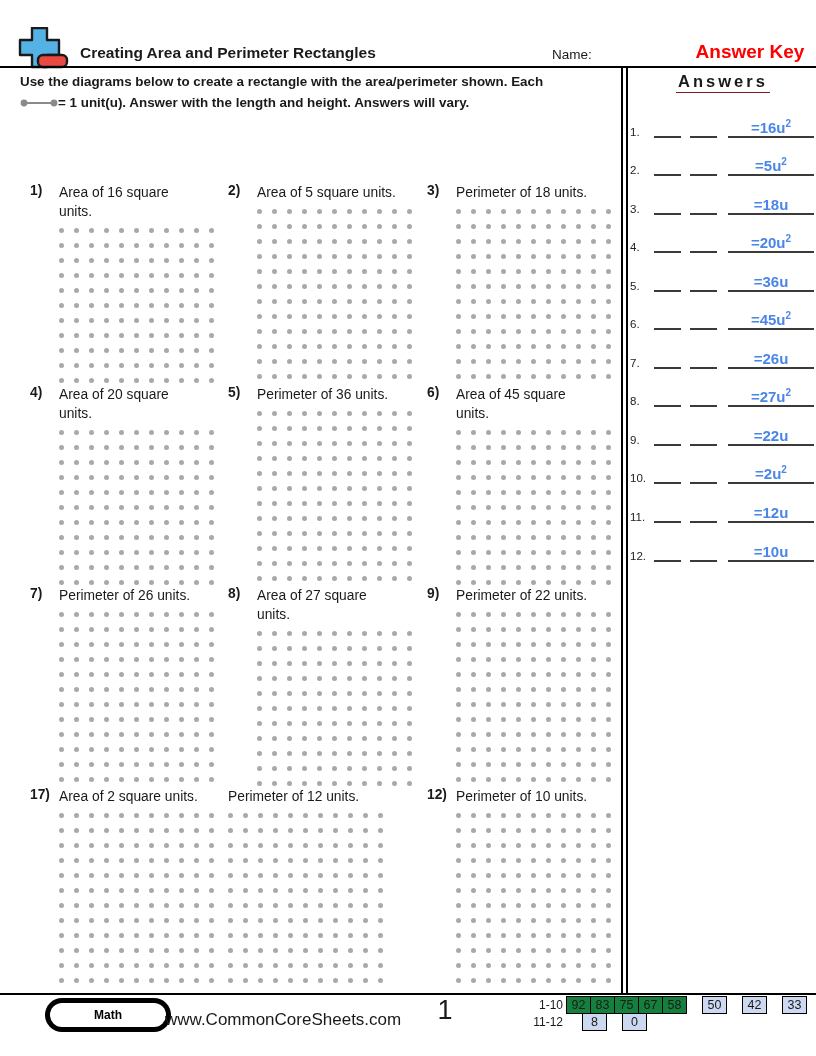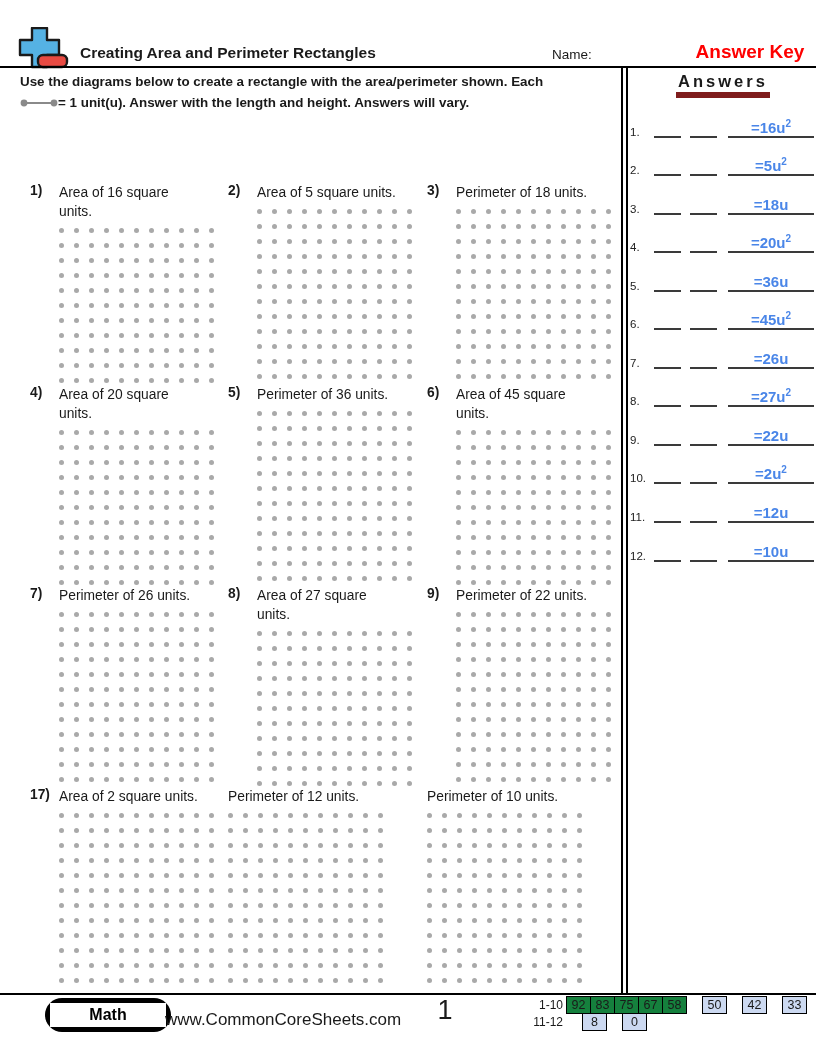--- a/index.html
+++ b/index.html
@@ -23,21 +23,21 @@
   .unit-icon { flex: 0 0 auto; }
 
   
   .v-sep { position: absolute; left: 621px; top: 68px; width: 7px; height: 925px;
            border-left: 2px solid #000; border-right: 2px solid #000; }
 
   
   .answers-panel { position: absolute; left: 630px; top: 72px; width: 186px; }
   .answers-title { display: block; margin: 0 auto; width: max-content;
                    font-size: 16.5px; font-weight: bold; letter-spacing: 3px;
-                   border-bottom: 6px solid #7f1d1d; padding: 0 2px 1px 2px; }
+                   border-bottom: 1px solid #7f1d1d; padding: 0 2px 1px 2px; }
   .answers-list { position: absolute; left: 0; top: 27px; width: 186px; }
   .ans-row { height: 38.55px; display: flex; align-items: flex-end; }
   .ans-num { width: 24px; font-size: 11.5px; padding-bottom: 0px; color: #222; }
   .blank { border-bottom: 2px solid #3a3a3a; height: 4px; }
   .blank.short { width: 27px; margin-right: 9px; }
   .ans-val-box { margin-left: 2px; width: 86px; text-align: center;
                  border-bottom: 2px solid #3a3a3a; padding-bottom: 0px;
                  font-size: 15px; font-weight: bold; color: var(--blue); line-height: 17px; }
   .ans-val-box sup { font-size: 10px; line-height: 0; }
 
@@ -51,23 +51,23 @@
   .prob-text { line-height: 19px; }
   .dot-grid { margin-top: 2px; display: grid; }
   .dot-cell { width: 15px; height: 15px; display: flex; align-items: center; }
   .dot { width: 5px; height: 5px; border-radius: 50%; background: var(--dot); }
 
   
   .footer-rule { position: absolute; left: 0; top: 993px; width: 816px; height: 2px; background: #000; }
   .subject-badge { position: absolute; left: 45px; top: 998px; width: 126px; height: 34px;
                    background: #000; border-radius: 17px; }
   .subject-badge-inner { position: absolute; left: 5px; top: 5px; right: 5px; bottom: 5px;
-                         background: #fff; border-radius: 0; display: flex;
+                         background: #fff; border-radius: 12px; display: flex;
                          align-items: center; justify-content: center;
-                         font-size: 16px; font-weight: bold; color: #000; }
+                         font-size: 12px; font-weight: bold; color: #000; }
   .website { position: absolute; left: 165px; top: 1010px; font-size: 17px; }
   .page-number { position: absolute; left: 420px; top: 995px; width: 50px; text-align: center;
                  font-size: 27px; }
   .score-table { position: absolute; left: 529px; top: 996px; }
   .score-row { display: flex; height: 18px; }
   .score-row + .score-row { margin-top: -1px; }
   .score-label { width: 34px; text-align: right; margin-right: 4px;
                  font-size: 12px; line-height: 18px; }
   .score-cell { width: 25px; height: 18px; border: 1px solid #000; margin-left: -1px;
                 text-align: center; font-size: 12.5px; line-height: 16px; background: #15803d; }
@@ -4490,20 +4490,21 @@
             <div class="dot-cell">
               <div class="dot"></div>
             </div>
             <div class="dot-cell">
               <div class="dot"></div>
             </div>
           </div>
         </div>
       </div>
       <div class="prob">
+        <span class="prob-num">12)</span>
         <div class="prob-body">
           <div class="prob-text">Perimeter of 10 units.</div>
           <div class="dot-grid" style="grid-template-columns: repeat(11, 15px);">
             <div class="dot-cell">
               <div class="dot"></div>
             </div>
             <div class="dot-cell">
               <div class="dot"></div>
             </div>
             <div class="dot-cell">

